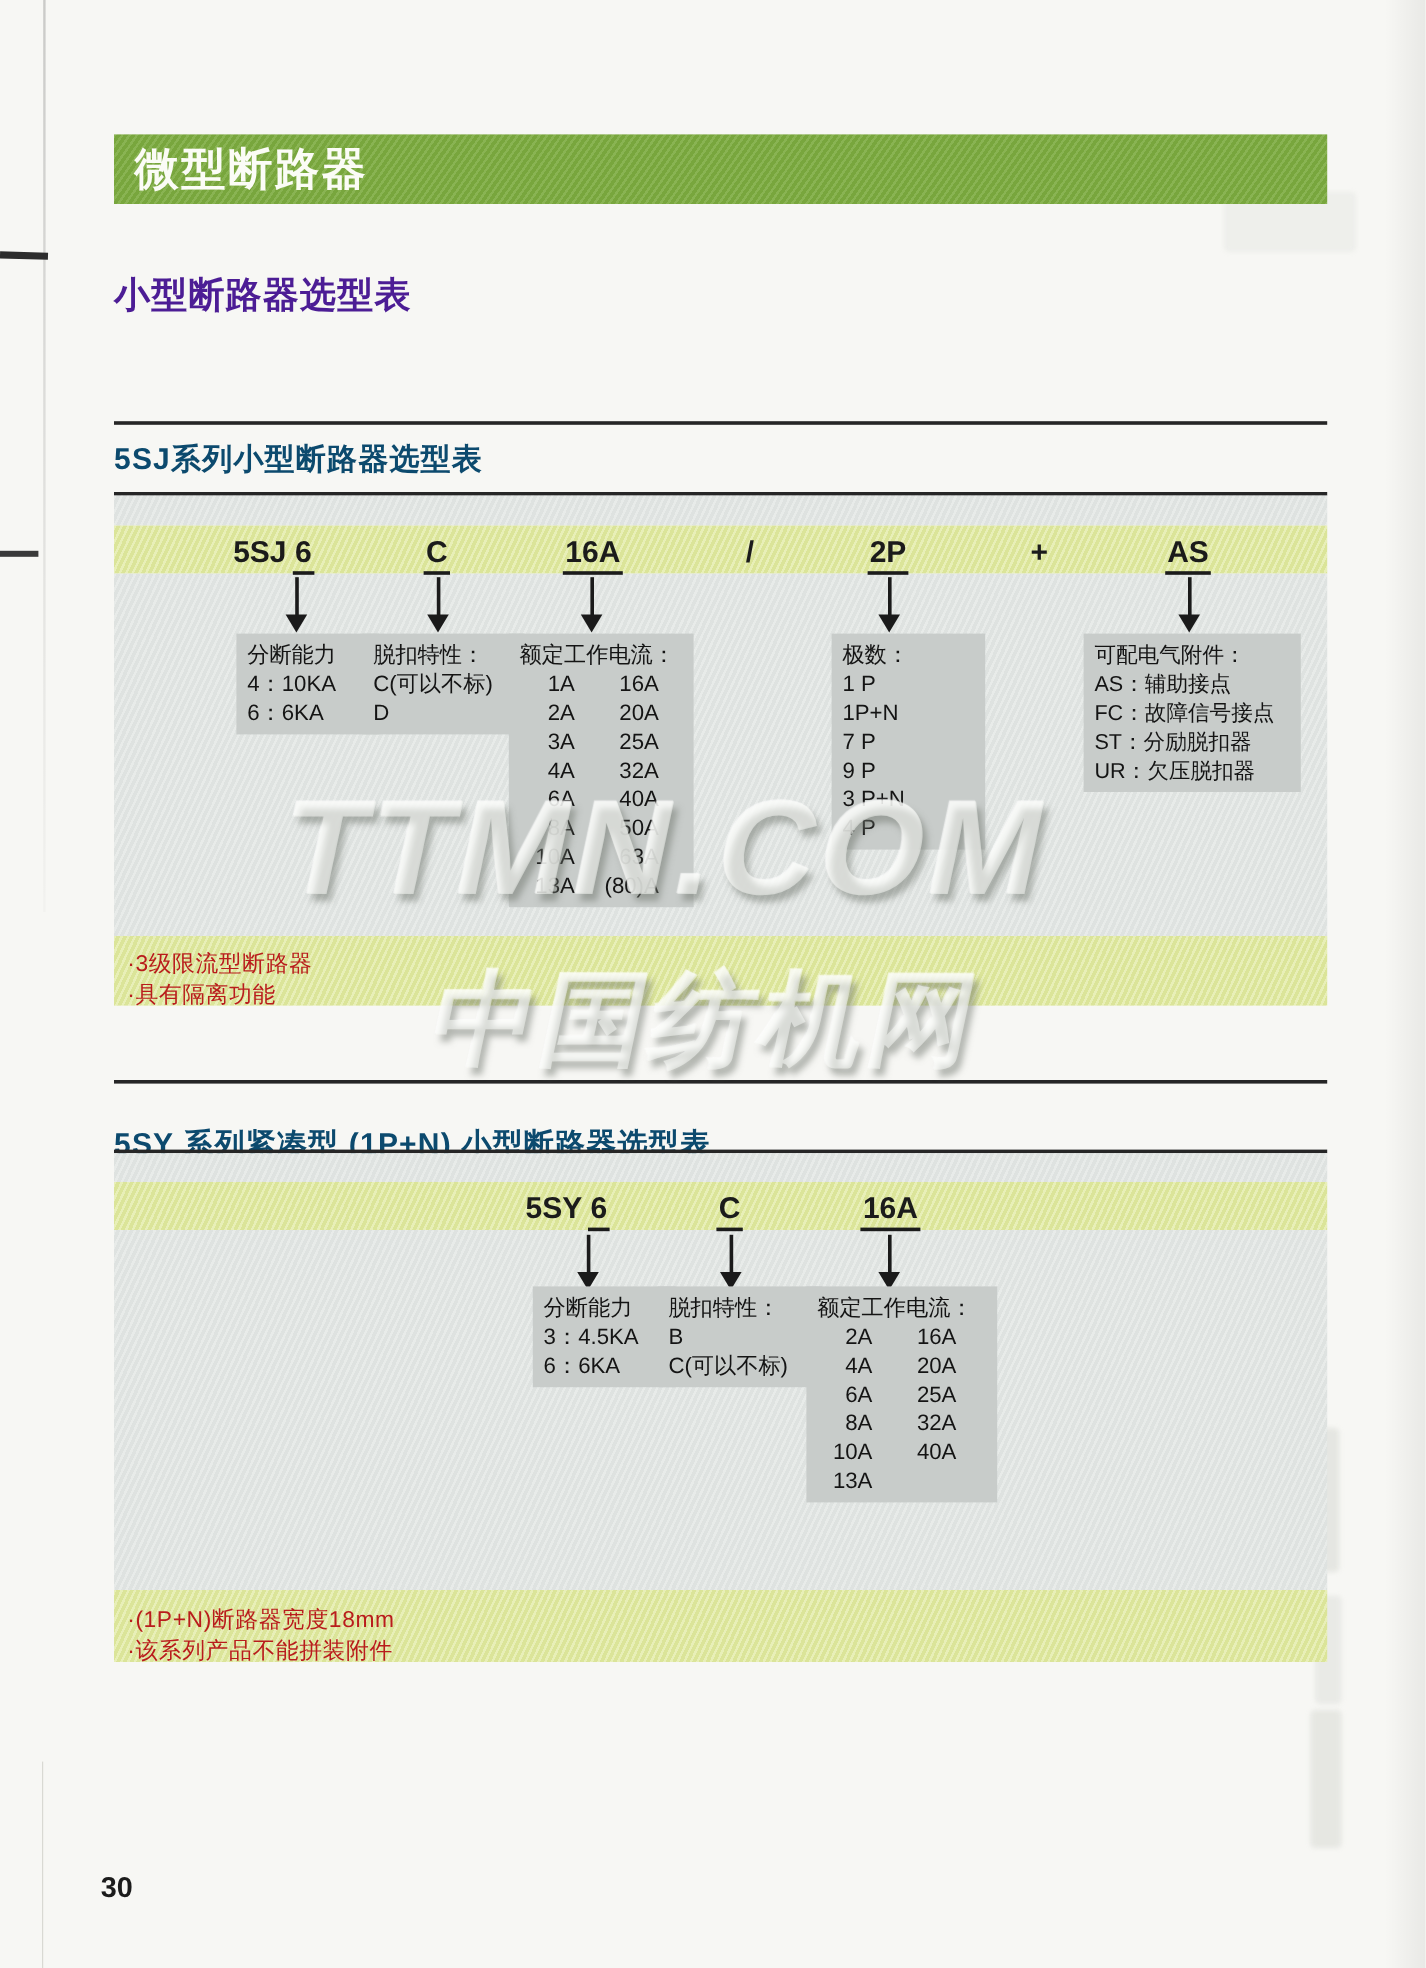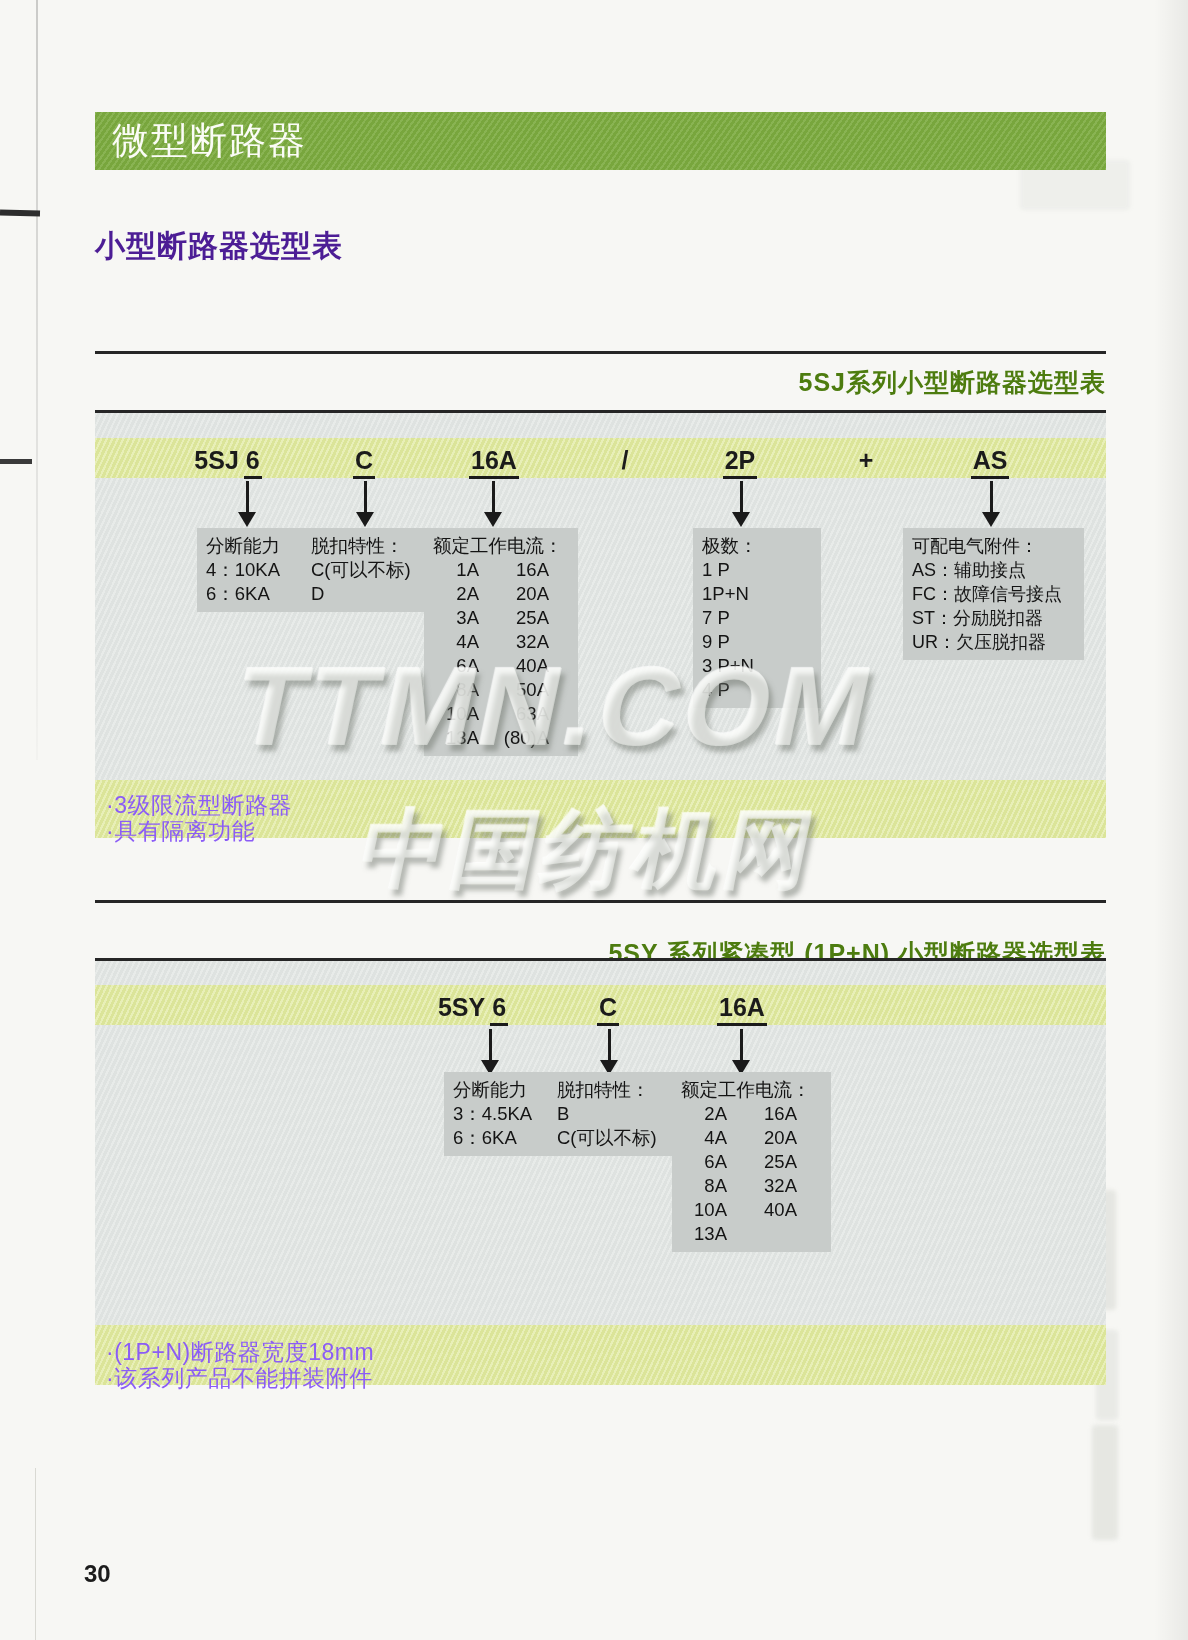--- a/index.html
+++ b/index.html
@@ -22,26 +22,26 @@
   .blob{filter:blur(2px);border-radius:4px;}
   .blob.b1{left:1094px;top:1190px;width:22px;height:120px;background:rgba(148,156,146,0.18);}
   .blob.b2{left:1096px;top:1330px;width:22px;height:90px;background:rgba(148,156,146,0.14);}
   .blob.b3{left:1092px;top:1425px;width:26px;height:115px;background:rgba(140,150,135,0.16);}
   .blob.b4{left:1020px;top:160px;width:110px;height:50px;background:rgba(175,182,172,0.12);}
   
   .header-bar{left:95px;top:112px;width:1011px;height:58px;
     background-color:#7cab3f;
     background-image:repeating-linear-gradient(125deg,rgba(255,255,255,0.10) 0 2px,rgba(0,0,0,0.03) 2px 5px);}
   .header-bar .t{display:block;padding-left:17px;line-height:57px;
-    font-size:37px;font-weight:400;color:#fbfcf6;letter-spacing:2px;}
+    font-size:37px;font-weight:700;color:#fbfcf6;letter-spacing:2px;}
   .page-title{left:95px;top:226px;font-size:30px;font-weight:700;color:#4c1d95;letter-spacing:1px;}
   
   .rule{left:95px;width:1011px;height:3px;background:#262626;}
-  .sec-title{left:95px;width:1011px;text-align:right;
-    font-size:25px;font-weight:600;color:#4d7c0f;letter-spacing:1px;}
+  .sec-title{left:95px;width:1011px;text-align:left;
+    font-size:25px;font-weight:600;color:#0c4a6e;letter-spacing:1px;}
   .band{left:95px;width:1011px;}
   .gray{background-color:#e2e6e4;
     background-image:repeating-linear-gradient(115deg,rgba(255,255,255,0.20) 0 2px,rgba(0,0,0,0.015) 2px 5px);}
   .green{background-color:#dfe99c;
     background-image:repeating-linear-gradient(115deg,rgba(255,255,255,0.28) 0 2px,rgba(0,0,0,0.02) 2px 5px);}
   
   .codepart{height:34px;line-height:34px;text-align:center;
     font-size:25px;font-weight:600;color:#1b1b1b;white-space:nowrap;}
   .vu{display:inline-block;border-bottom:3px solid #1b1b1b;padding:0 2px 0 2px;line-height:31px;}
   .pref{margin-right:5px;}
@@ -50,21 +50,21 @@
   .arrow::before{content:"";position:absolute;left:8px;top:0;width:3px;height:32px;background:#1a1a1a;}
   .arrow::after{content:"";position:absolute;left:0;top:31px;width:0;height:0;
     border-left:9px solid transparent;border-right:9px solid transparent;border-top:15px solid #1a1a1a;}
   
   .gbox{background:#c8ccca;color:#141414;font-size:18.5px;line-height:24px;padding:6px 9px;}
   .gbox div{white-space:nowrap;}
   .crow{display:flex;}
   .crow .c1{width:46px;text-align:right;}
   .crow .c2{width:70px;text-align:right;}
   
-  .note{font-size:23px;color:#8b5cf6;letter-spacing:0.5px;}
+  .note{font-size:19px;color:#b91c1c;letter-spacing:0.5px;}
   
   .wm{font-weight:700;white-space:nowrap;transform:skewX(-12deg);
     color:rgba(250,251,247,0.52);z-index:6;
     text-shadow:5px 6px 5px rgba(112,118,110,0.50),-1px -1px 1px rgba(255,255,255,0.75);}
   .wm1{left:238px;top:642px;font-size:112px;letter-spacing:4px;}
   .wm2{left:362px;top:792px;font-size:86px;letter-spacing:5px;}
   
   .page-num{left:84px;top:1560px;font-size:24px;font-weight:700;color:#1c1c1c;}
 </style>
 </head>

